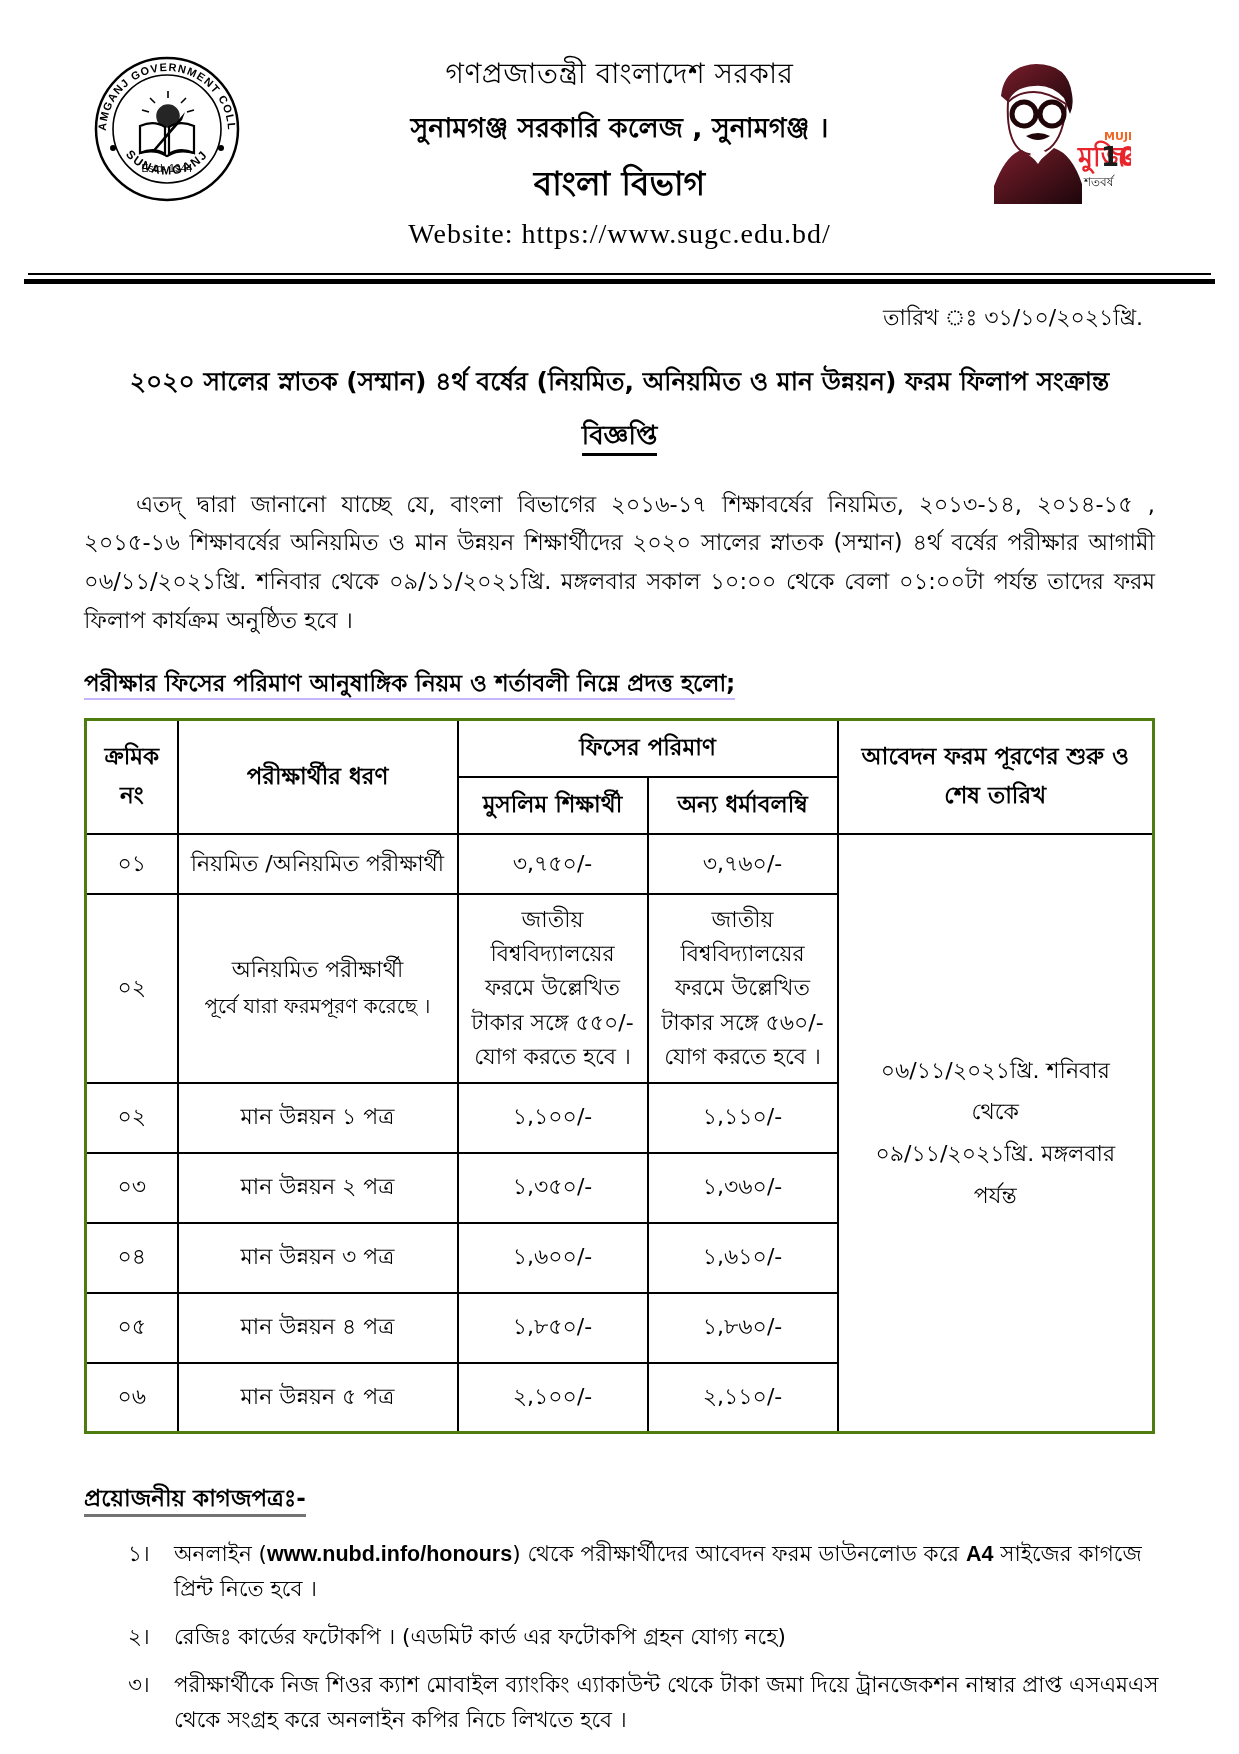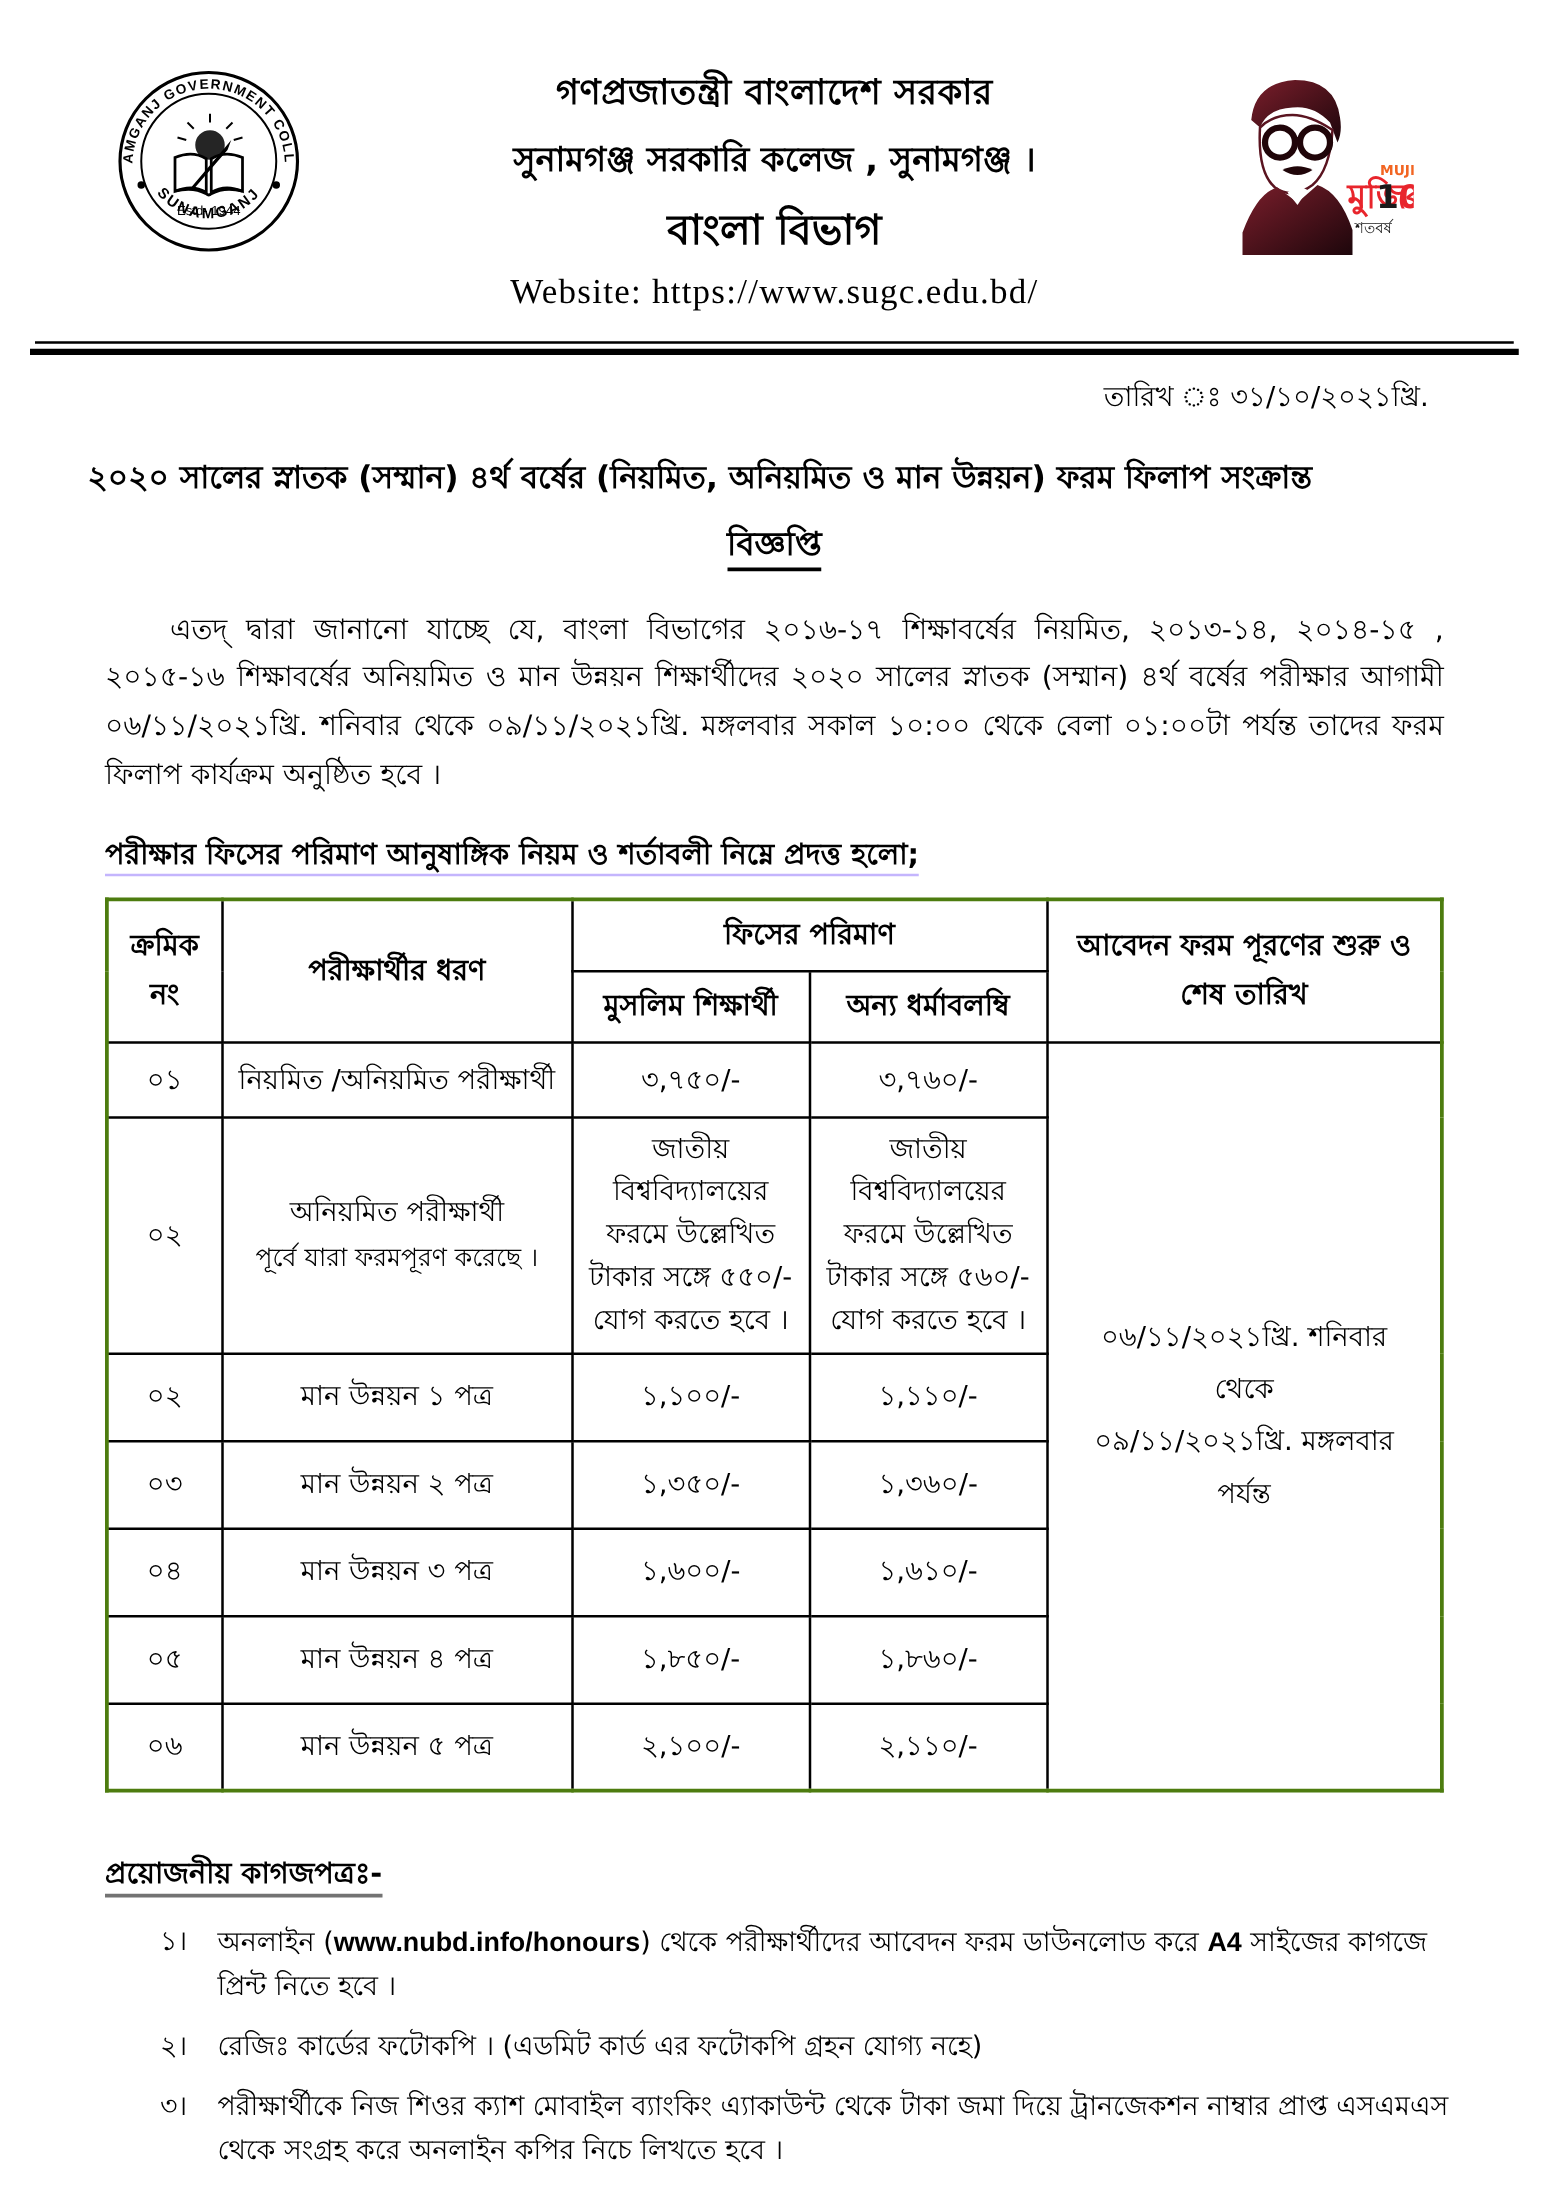--- a/index.html
+++ b/index.html
@@ -9,34 +9,34 @@
     font-family: "DejaVu Sans", "Liberation Sans", sans-serif;
     color: #000; position: relative;
   }
   .page { position: relative; width: 1239px; min-height: 1754px; padding: 52px 0 30px 0; }
 
   
   .header { position: relative; height: 215px; }
   .seal { position: absolute; left: 92px; top: 2px; width: 150px; height: 150px; }
   .mujib { position: absolute; right: 108px; top: 2px; width: 175px; height: 165px; }
   .head-center { width: 700px; margin: 0 auto; text-align: center; }
-  .govt-line    { font-size: 28px; font-weight: 700; letter-spacing: .5px; }
+  .govt-line    { font-size: 28px; font-weight: 400; letter-spacing: .5px; }
   .college-line { font-size: 27px; font-weight: 700; margin-top: 8px; }
   .dept-line    { font-size: 33px; font-weight: 700; margin-top: 6px; }
   .email-line, .website-line {
     font-family: "Liberation Serif", "DejaVu Serif", serif;
     font-size: 28px; margin-top: 4px; letter-spacing: 1px;
   }
   .rule { margin: 6px 28px 0 28px; border-top: 2px solid #000; }
   .rule2 { margin: 4px 24px 0 24px; border-top: 5px solid #000; }
 
   .date-line { text-align: right; padding-right: 96px; font-size: 22px; margin-top: 16px; padding-left: 36px; }
 
   
-  .title { text-align: left; font-size: 25px; font-weight: 700; margin: 26px 70px 0 70px; line-height: 1.5; }
+  .title { text-align: center; font-size: 25px; font-weight: 700; margin: 26px 70px 0 70px; line-height: 1.5; }
   .subtitle { text-align: center; margin-top: 14px; }
   .subtitle span {
     font-size: 26px; font-weight: 700;
     border-bottom: 3px solid #000; padding-bottom: 3px;
   }
 
   .body-par {
     margin: 26px 84px 0 84px; font-size: 22.5px; line-height: 1.72;
     text-align: justify; text-indent: 52px;
   }

